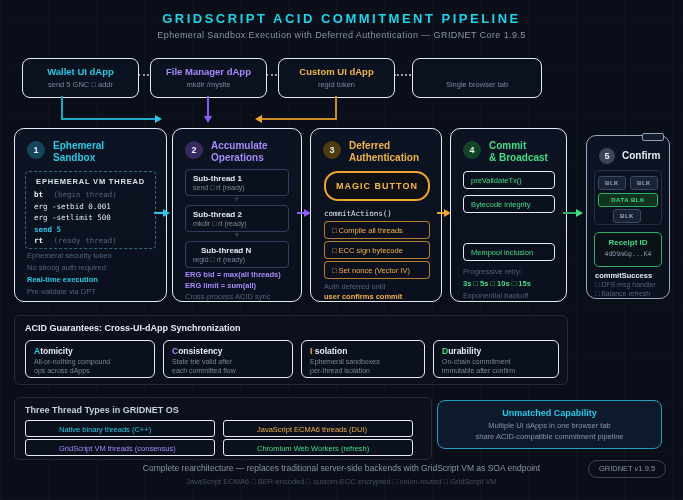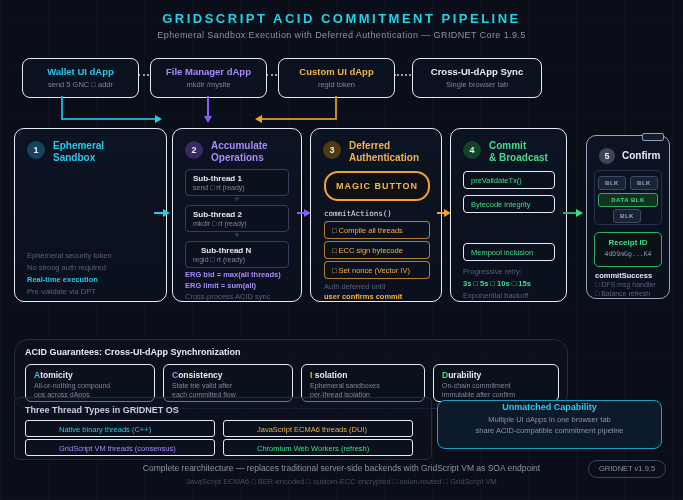--- a/index.html
+++ b/index.html
@@ -65,21 +65,20 @@
   </div>
   <div class="appbox bc-purple" style="left:150px;width:115px;">
     <div class="t tc-purple">File Manager dApp</div>
     <div class="s">mkdir /mysite</div>
   </div>
   <div class="appbox bc-orange" style="left:278px;width:115px;">
     <div class="t tc-orange">Custom UI dApp</div>
     <div class="s">regid token</div>
   </div>
   <div class="appbox bc-slate" style="left:412px;width:128px;">
-    <div class="t white">Cross-UI-dApp Sync</div>
     <div class="s">Single browser tab</div>
   </div>
 
   <div class="dotted bc-cyan" style="left:138px;top:74px;width:11px;"></div>
   <div class="dotted bc-purple" style="left:266px;top:74px;width:11px;"></div>
   <div class="dotted bc-orange" style="left:394px;top:74px;width:17px;"></div>
 
   <div class="vline" style="left:61px;top:96px;width:2px;height:24px;background:#1aa9c4;"></div>
   <div class="hline" style="left:61px;top:118px;width:95px;height:2px;background:#1aa9c4;"></div>
   <div class="tri tri-r bc-cyan" style="left:155px;top:115px;border-left-color:#29c9e8;"></div>
@@ -89,20 +88,32 @@
 
   <div class="vline" style="left:335px;top:96px;width:2px;height:24px;background:#c98a1f;"></div>
   <div class="hline" style="left:262px;top:118px;width:75px;height:2px;background:#c98a1f;"></div>
   <div class="tri tri-l" style="left:255px;top:115px;border-right-color:#f0a32f;"></div>
 
   <div class="stage bc-cyan" style="left:14px;top:128px;width:151px;height:172px;">
     <div class="num num-cyan">1</div>
     <div class="stitle tc-cyan">
       <span>Ephemeral</span><br>
       <span>Sandbox</span>
+    </div>
+    <div class="abs" style="left:10px;top:42px;width:129px;height:76px;border:1px dashed rgba(90,175,205,.55);border-radius:4px;">
+      <div class="ctr" style="margin-top:5px;font-size:7.5px;font-weight:bold;letter-spacing:.8px;color:#d5e6ef;">EPHEMERAL VM THREAD</div>
+      <div class="mono" style="margin:3px 0 0 8px;font-size:7.5px;line-height:11.5px;">
+        <div><span class="white" style="font-weight:bold;">bt</span>
+             <span class="dim" style="margin-left:6px;">(begin thread)</span></div>
+        <div class="white">erg -setbid 0.001</div>
+        <div class="white">erg -setlimit 500</div>
+        <div class="tc-cyan" style="font-weight:bold;">send 5</div>
+        <div><span class="white" style="font-weight:bold;">rt</span>
+             <span class="dim" style="margin-left:6px;">(ready thread)</span></div>
+      </div>
     </div>
     <div class="note dim" style="top:122px;">Ephemeral security token</div>
     <div class="note dim" style="top:134px;">No strong auth required</div>
     <div class="note tc-cyan" style="top:146px;font-weight:bold;">Real-time execution</div>
     <div class="note dim" style="top:158px;">Pre-validate via DPT</div>
   </div>
 
   <div class="stage bc-purple" style="left:172px;top:128px;width:128px;height:172px;">
     <div class="num num-purple">2</div>
     <div class="stitle tc-purple">
@@ -191,21 +202,21 @@
 
   <div class="hline" style="left:154px;top:212px;width:11px;height:2px;background:#29c9e8;"></div>
   <div class="tri tri-r" style="left:163px;top:209px;border-left-color:#29c9e8;"></div>
   <div class="hline" style="left:297px;top:212px;width:9px;height:2px;background:#8b5cf6;"></div>
   <div class="tri tri-r" style="left:304px;top:209px;border-left-color:#8b5cf6;"></div>
   <div class="hline" style="left:437px;top:212px;width:9px;height:2px;background:#f0a32f;"></div>
   <div class="tri tri-r" style="left:444px;top:209px;border-left-color:#f0a32f;"></div>
   <div class="hline" style="left:563px;top:212px;width:15px;height:2px;background:#2fae66;"></div>
   <div class="tri tri-r" style="left:576px;top:209px;border-left-color:#42dd8a;"></div>
 
-  <div class="abs" style="left:14px;top:315px;width:552px;height:68px;border:1px solid #232c42;border-radius:14px;background:rgba(12,18,32,.55);margin-top:24px;">
+  <div class="abs" style="left:14px;top:315px;width:552px;height:68px;border:1px solid #232c42;border-radius:6px;background:rgba(12,18,32,.55);">
     <div class="abs white" style="left:10px;top:7px;font-size:9px;font-weight:bold;">ACID Guarantees: Cross-UI-dApp Synchronization</div>
     <div class="acard bc-cyan" style="left:10px;width:128px;">
       <div class="at"><span class="tc-cyan">A</span><span>tomicity</span></div>
       <div class="al" style="top:17px;">All-or-nothing compound</div>
       <div class="al" style="top:26px;">ops across dApps</div>
     </div>
     <div class="acard bc-purple" style="left:148px;width:128px;">
       <div class="at"><span class="tc-purple">C</span><span>onsistency</span></div>
       <div class="al" style="top:17px;">State trie valid after</div>
       <div class="al" style="top:26px;">each committed flow</div>
@@ -232,21 +243,21 @@
     </div>
     <div class="pill bc-purple" style="left:10px;top:41px;width:188px;">
       <span class="tc-purple">GridScript VM threads (consensus)</span>
     </div>
     <div class="pill bc-green" style="left:208px;top:41px;width:188px;">
       <span class="tc-green">Chromium Web Workers (refresh)</span>
     </div>
   </div>
 
   <div class="abs" style="left:437px;top:400px;width:223px;height:47px;border:1.5px solid #1f9ec2;border-radius:8px;background:#0d1a2b;">
-    <div class="ctr tc-cyan" style="margin-top:1px;font-size:9px;font-weight:bold;">Unmatched Capability</div>
+    <div class="ctr tc-cyan" style="margin-top:7px;font-size:9px;font-weight:bold;">Unmatched Capability</div>
     <div class="ctr muted" style="margin-top:3px;font-size:7.5px;">Multiple UI dApps in one browser tab</div>
     <div class="ctr muted" style="margin-top:2px;font-size:7.5px;">share ACID-compatible commitment pipeline</div>
   </div>
 
   <div class="abs ctr muted" style="left:0;right:0;top:463px;font-size:8.5px;">Complete rearchitecture — replaces traditional server-side backends with GridScript VM as SOA endpoint</div>
   <div class="abs ctr dimmer" style="left:0;right:0;top:477px;font-size:7.5px;">JavaScript ECMA6 □ BER-encoded □ custom-ECC encrypted □ onion-routed □ GridScript VM</div>
   <div class="abs ctr" style="left:588px;top:460px;width:76px;height:16px;border:1px solid #3a4556;border-radius:9px;
        line-height:16px;font-size:7.5px;color:#8a93a6;">GRIDNET v1.9.5</div>
 
 </div>

